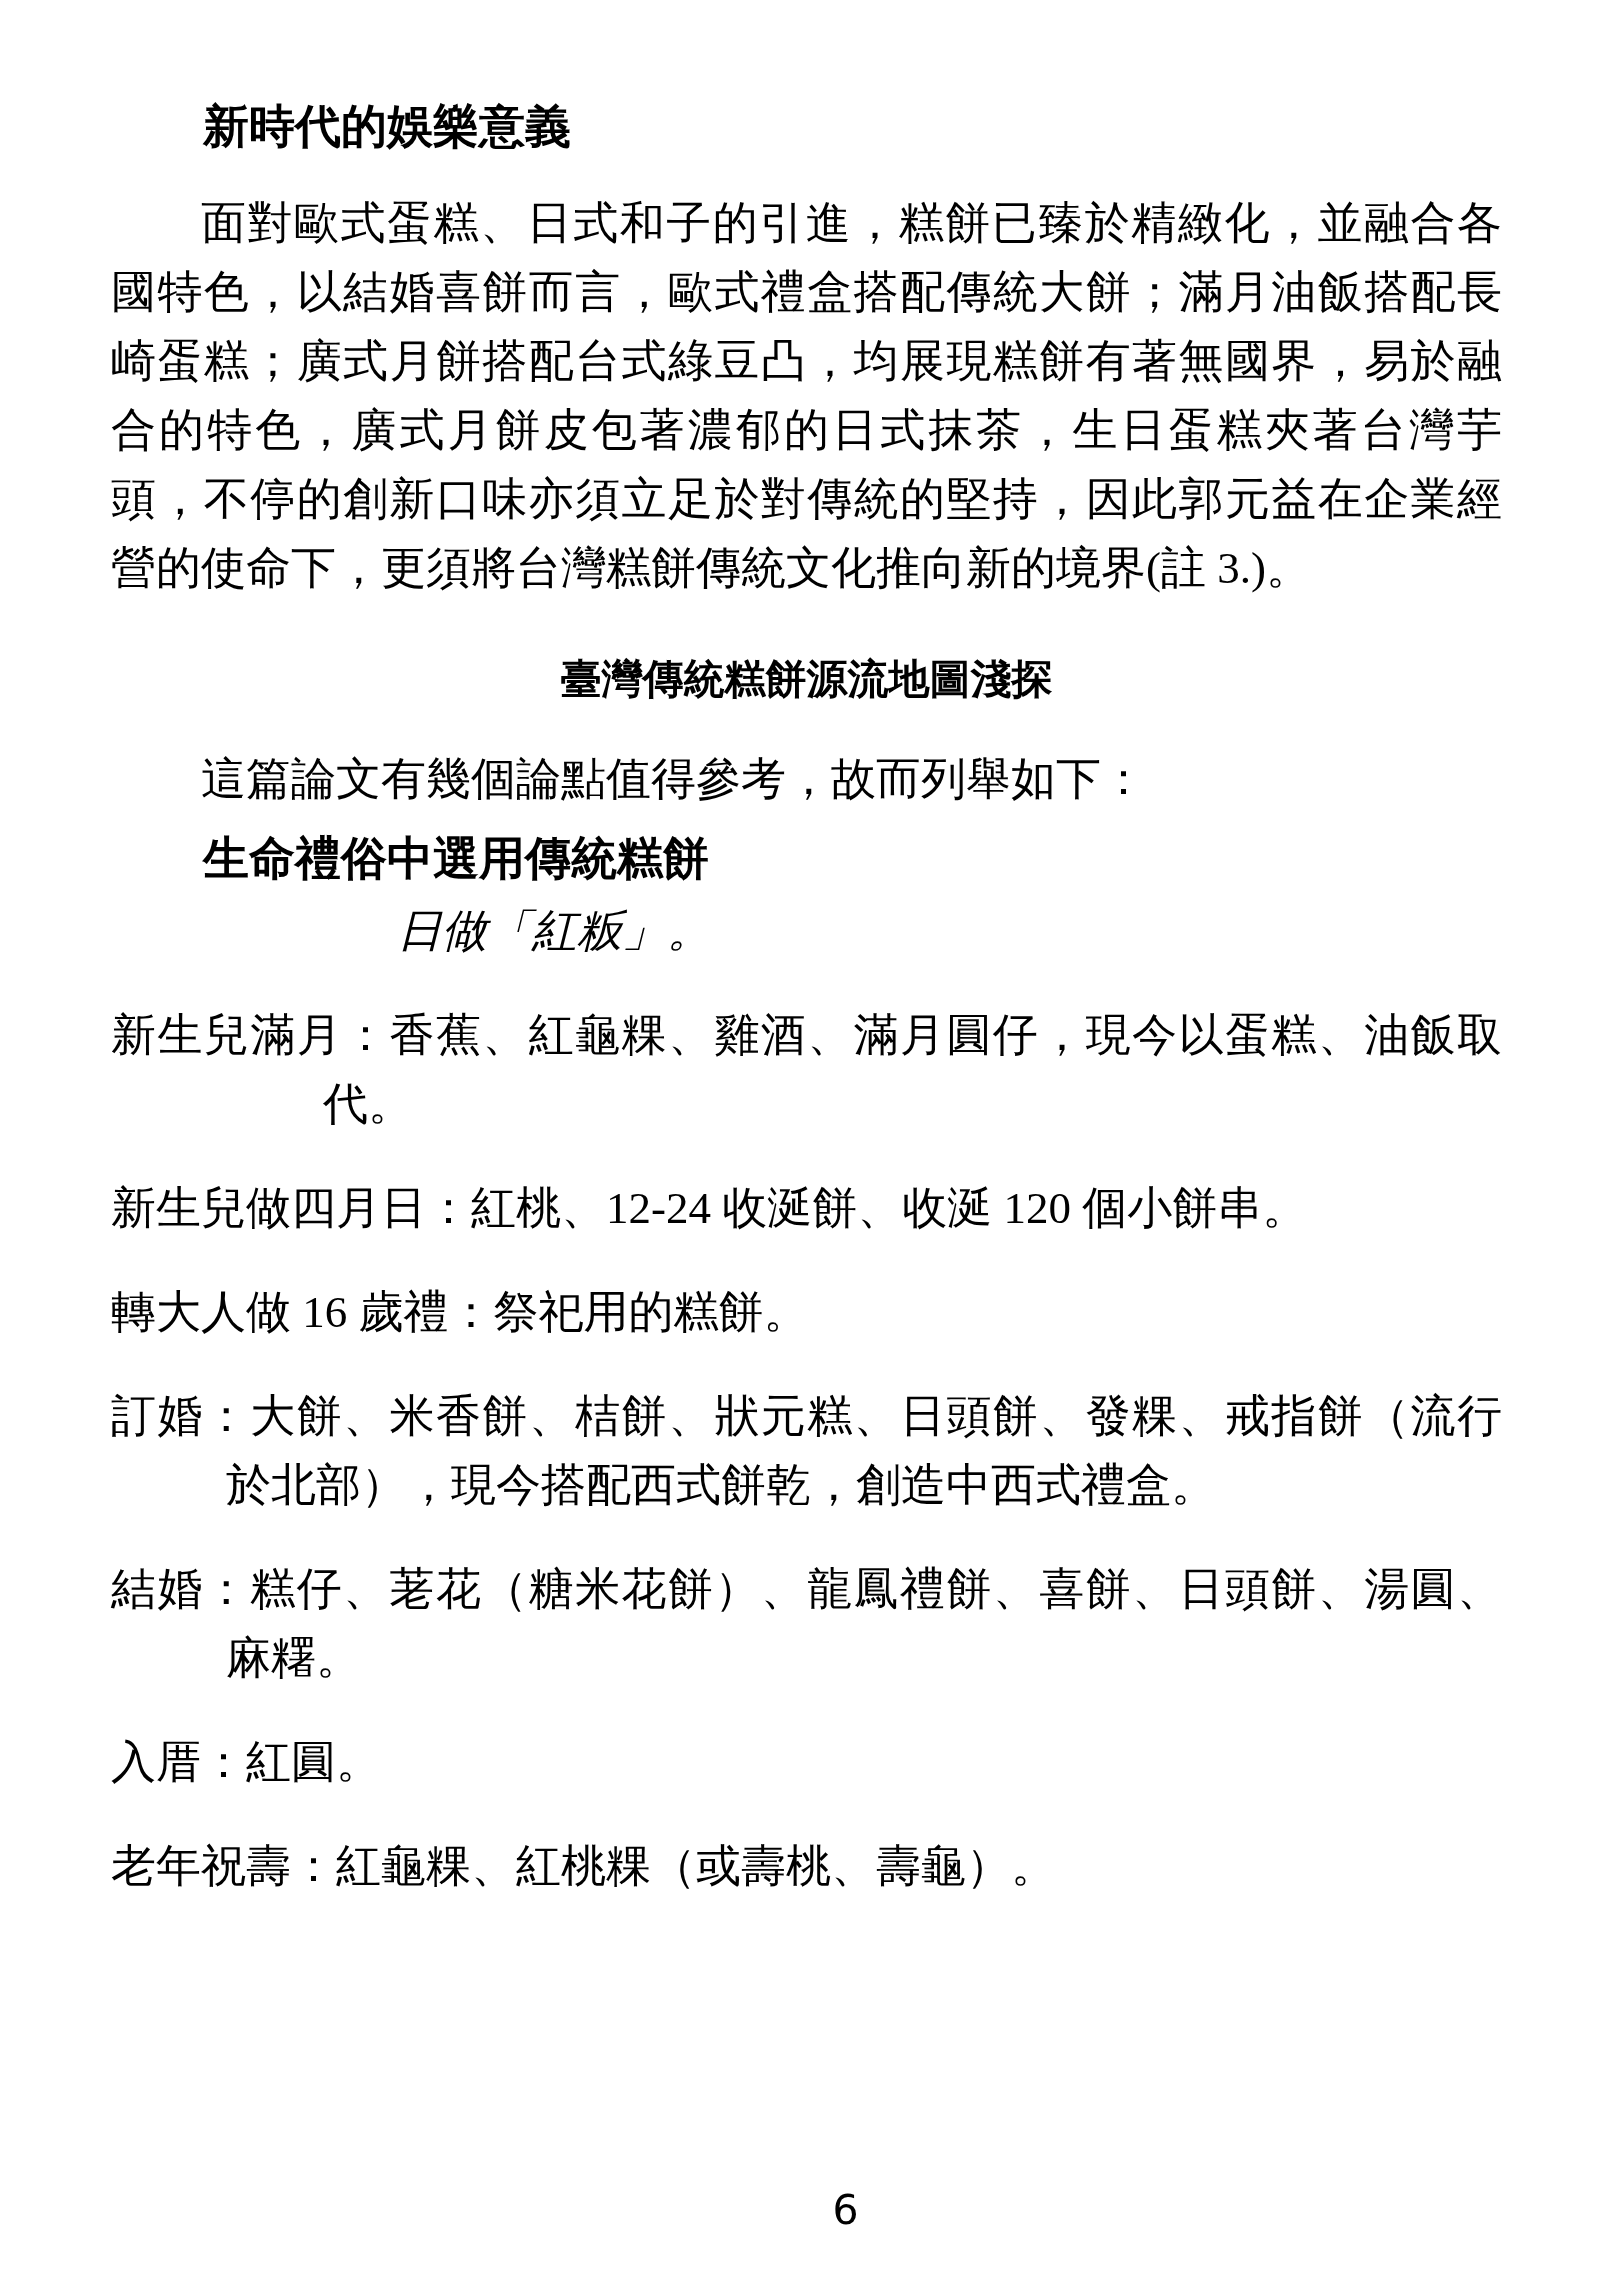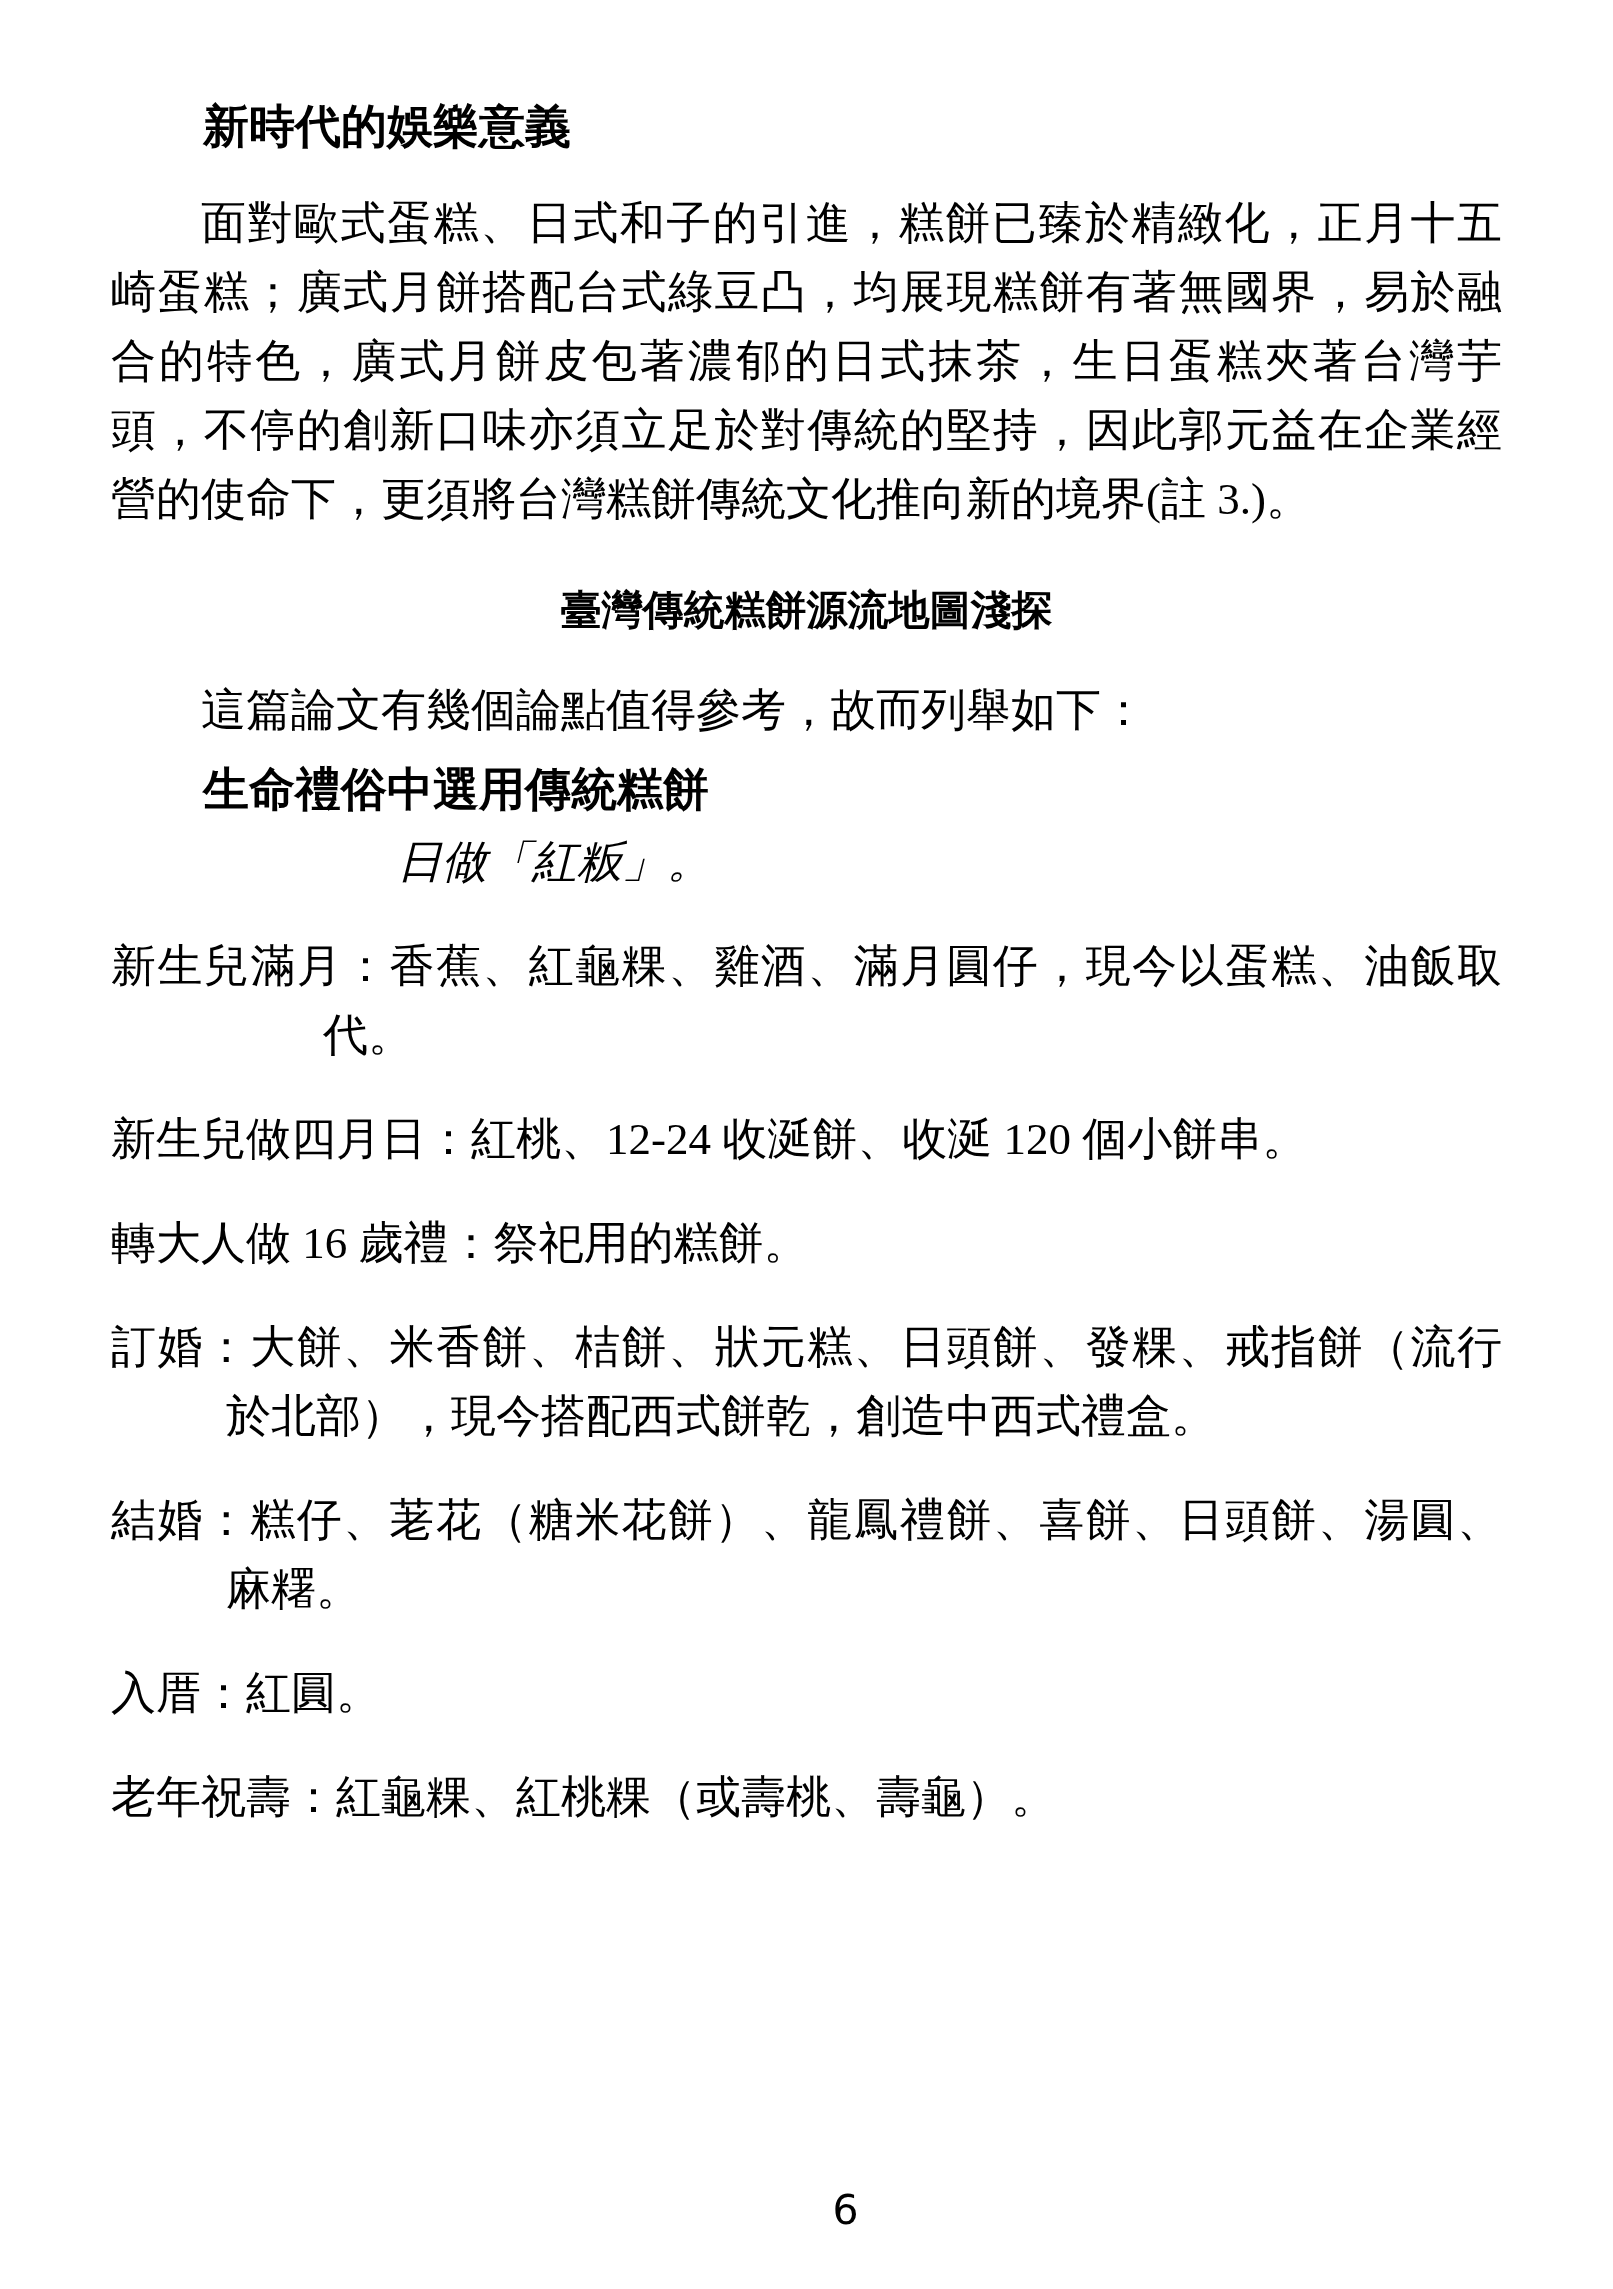--- a/index.html
+++ b/index.html
@@ -67,21 +67,22 @@
   }
 </style>
 </head>
 <body>
 
 <div class="page">
 
   <h2 class="sub-heading">新時代的娛樂意義</h2>
 
   <div class="para">
-    <div class="dline jfull indent2">面對歐式蛋糕、日式和子的引進，糕餅已臻於精緻化，正月十五</div>
+    <div class="dline jfull indent2">面對歐式蛋糕、日式和子的引進，糕餅已臻於精緻化，並融合各</div>
+    <div class="dline jfull">國特色，以結婚喜餅而言，歐式禮盒搭配傳統大餅；滿月油飯搭配長</div>
     <div class="dline jfull">崎蛋糕；廣式月餅搭配台式綠豆凸，均展現糕餅有著無國界，易於融</div>
     <div class="dline jfull">合的特色，廣式月餅皮包著濃郁的日式抹茶，生日蛋糕夾著台灣芋</div>
     <div class="dline jfull">頭，不停的創新口味亦須立足於對傳統的堅持，因此郭元益在企業經</div>
     <div class="dline">營的使命下，更須將台灣糕餅傳統文化推向新的境界(註 3.)。</div>
   </div>
 
   <h1 class="main-title">臺灣傳統糕餅源流地圖淺探</h1>
 
   <div class="intro">這篇論文有幾個論點值得參考，故而列舉如下：</div>
 

